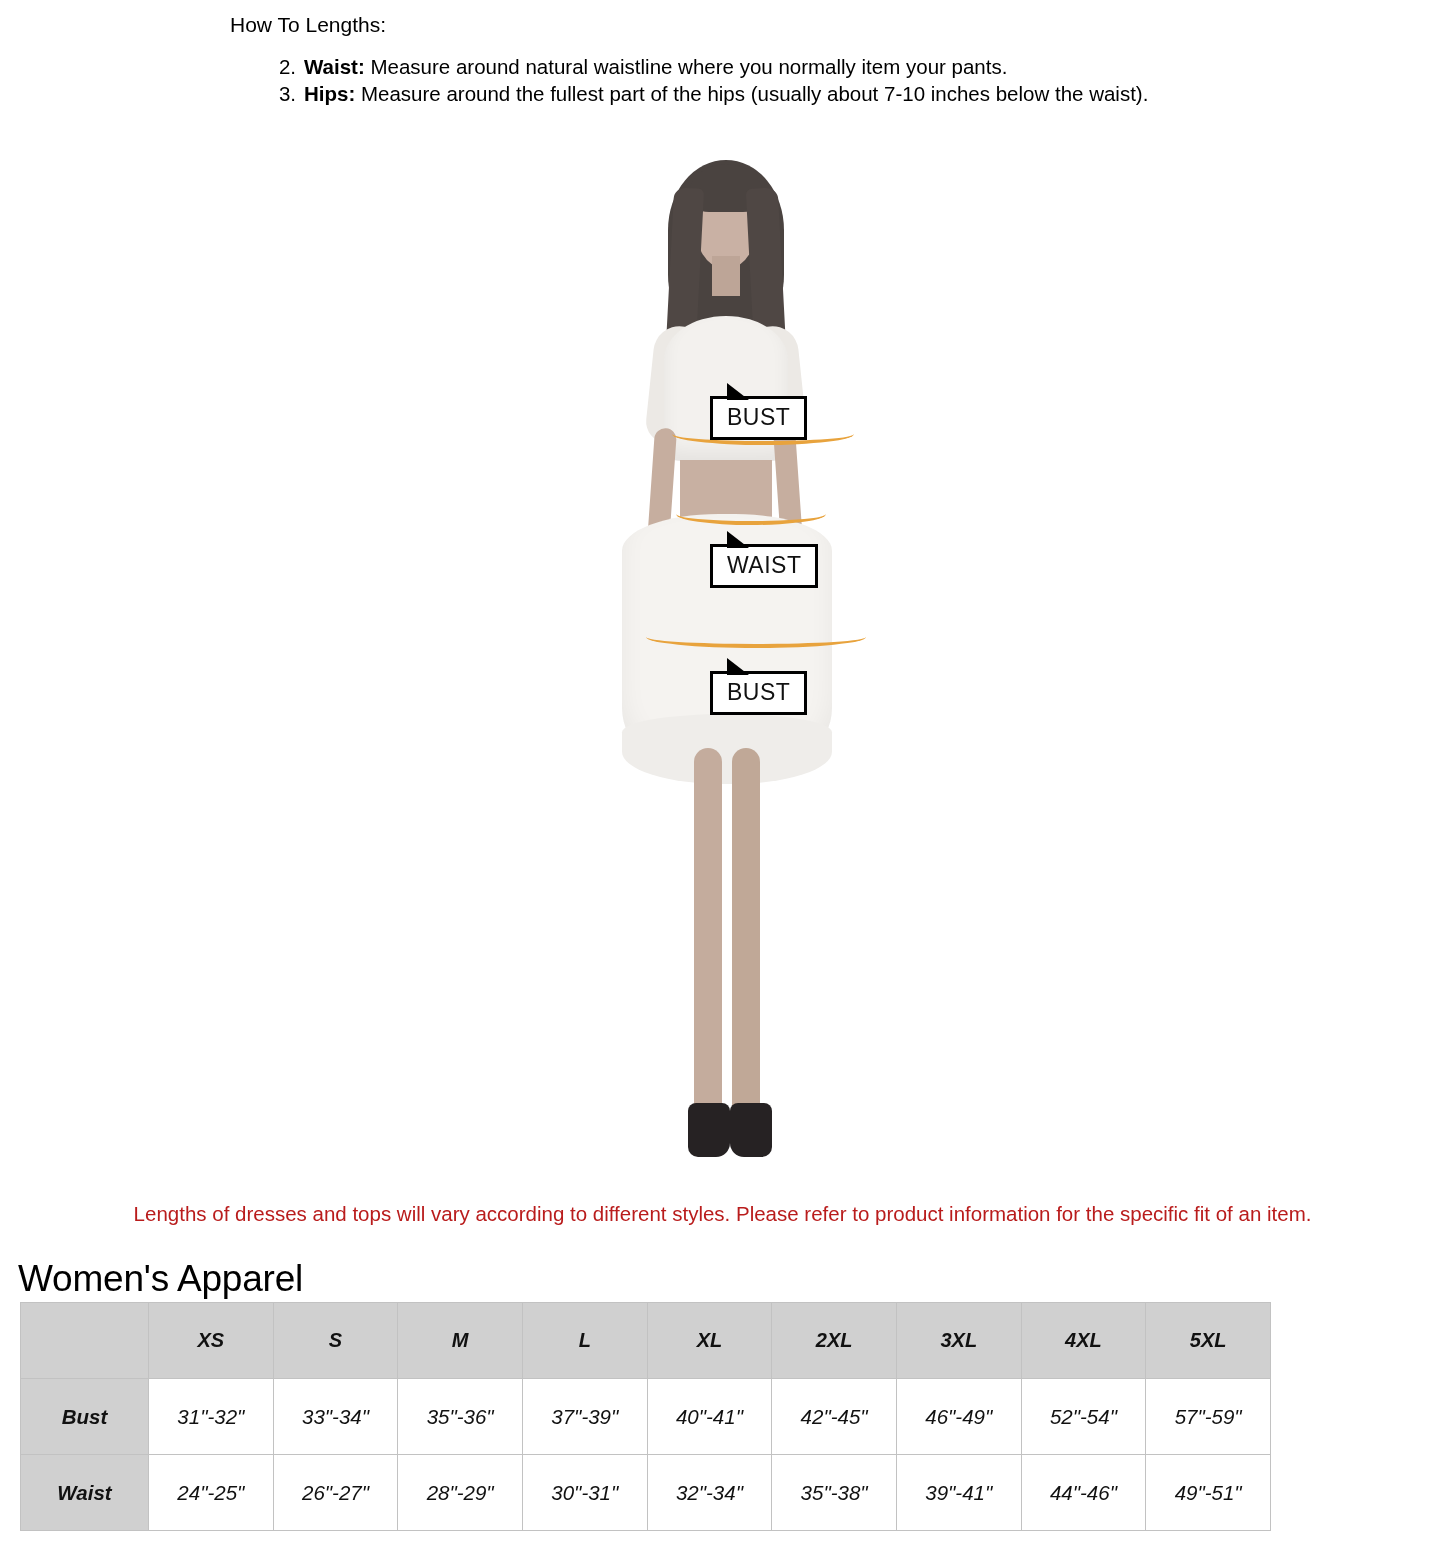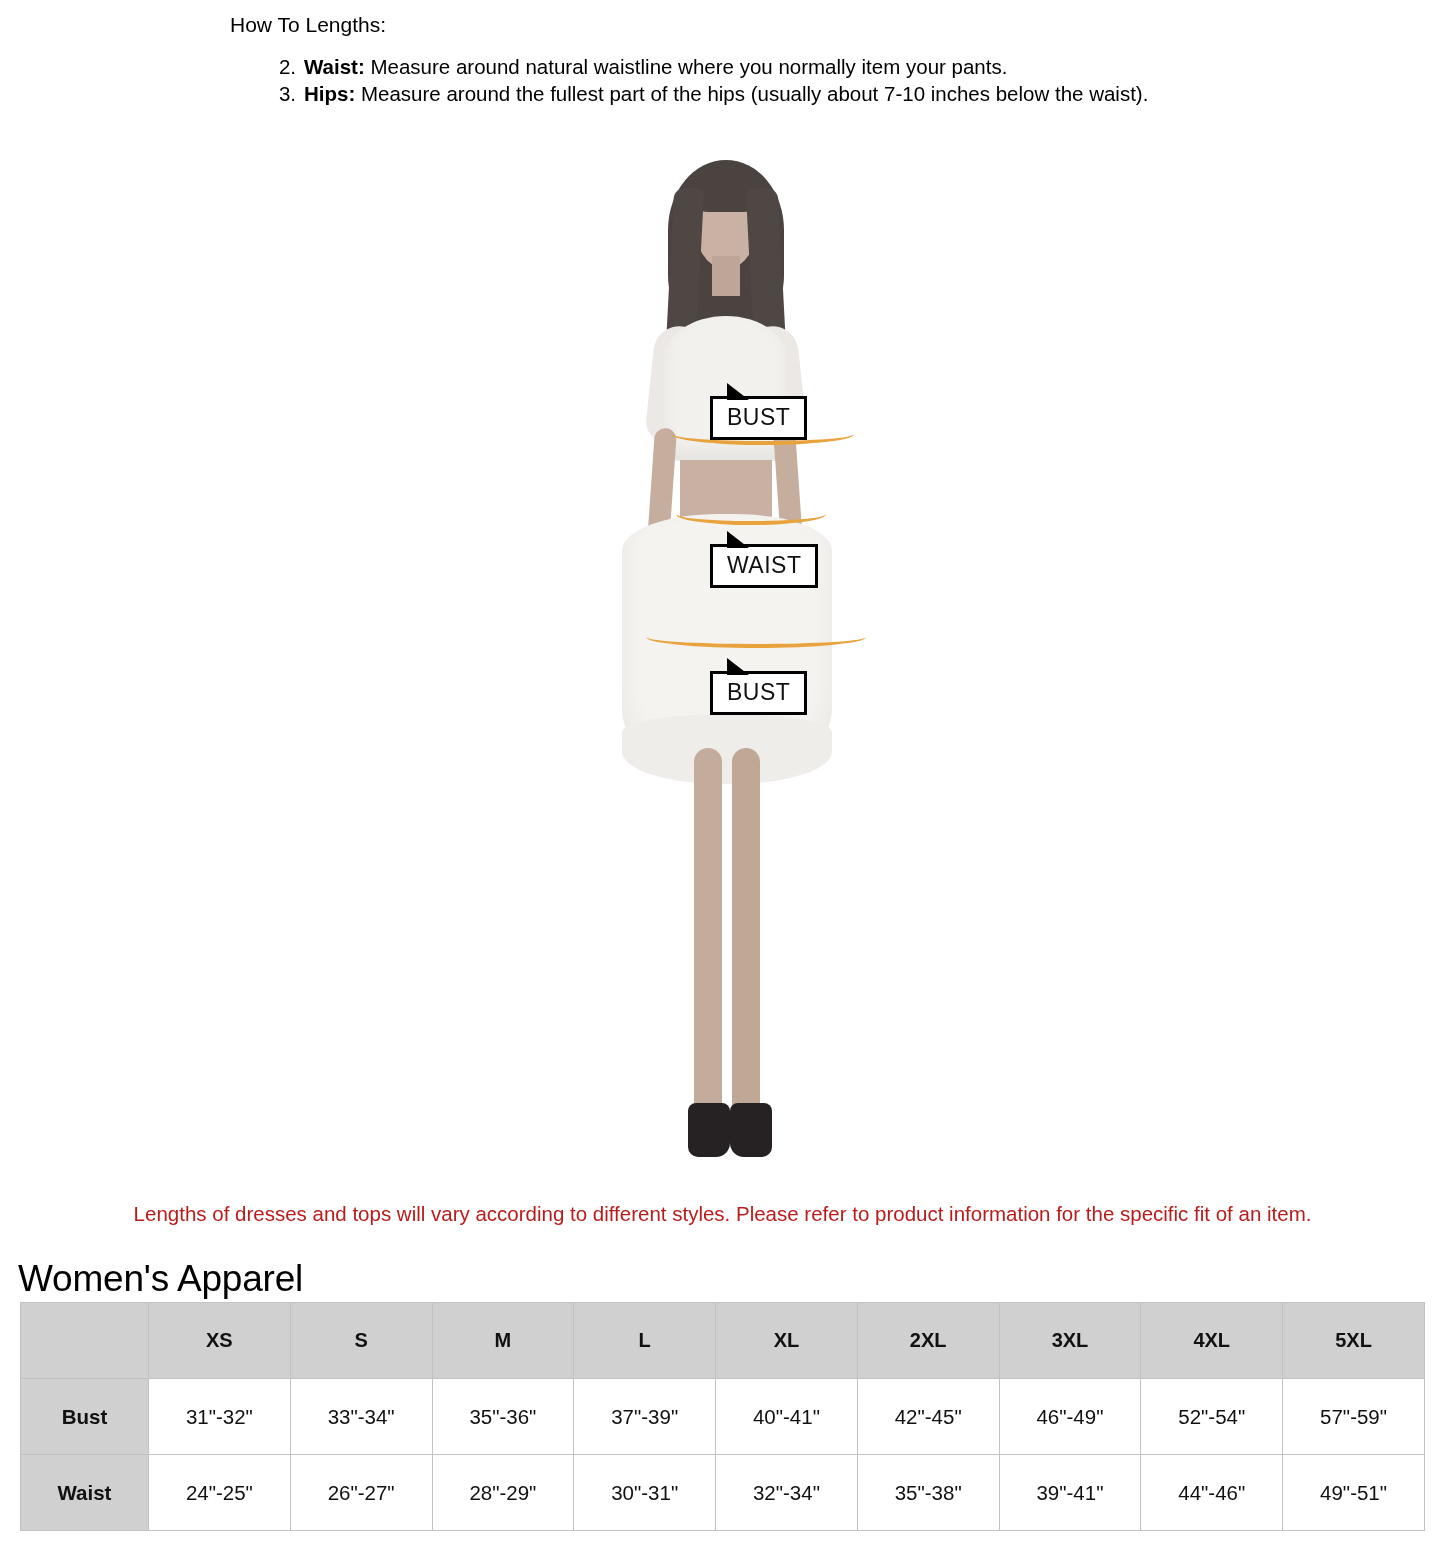--- a/index.html
+++ b/index.html
@@ -259,22 +259,23 @@
     letter-spacing: -0.2px;
   }
   .table-wrap {
     position: absolute;
     left: 20px;
     top: 1302px;
     width: 1405px;
   }
   table.size {
     border-collapse: collapse;
-    width: 1405px;
+    width: 1251px;
     table-layout: fixed;
+    font-style: italic;
   }
   table.size th, table.size td {
     border: 1px solid #c2c2c2;
     text-align: center;
     font-size: 20.5px;
     height: 73px;
     color: #111;
   }
   table.size thead th {
     background: #d0d0d0;

